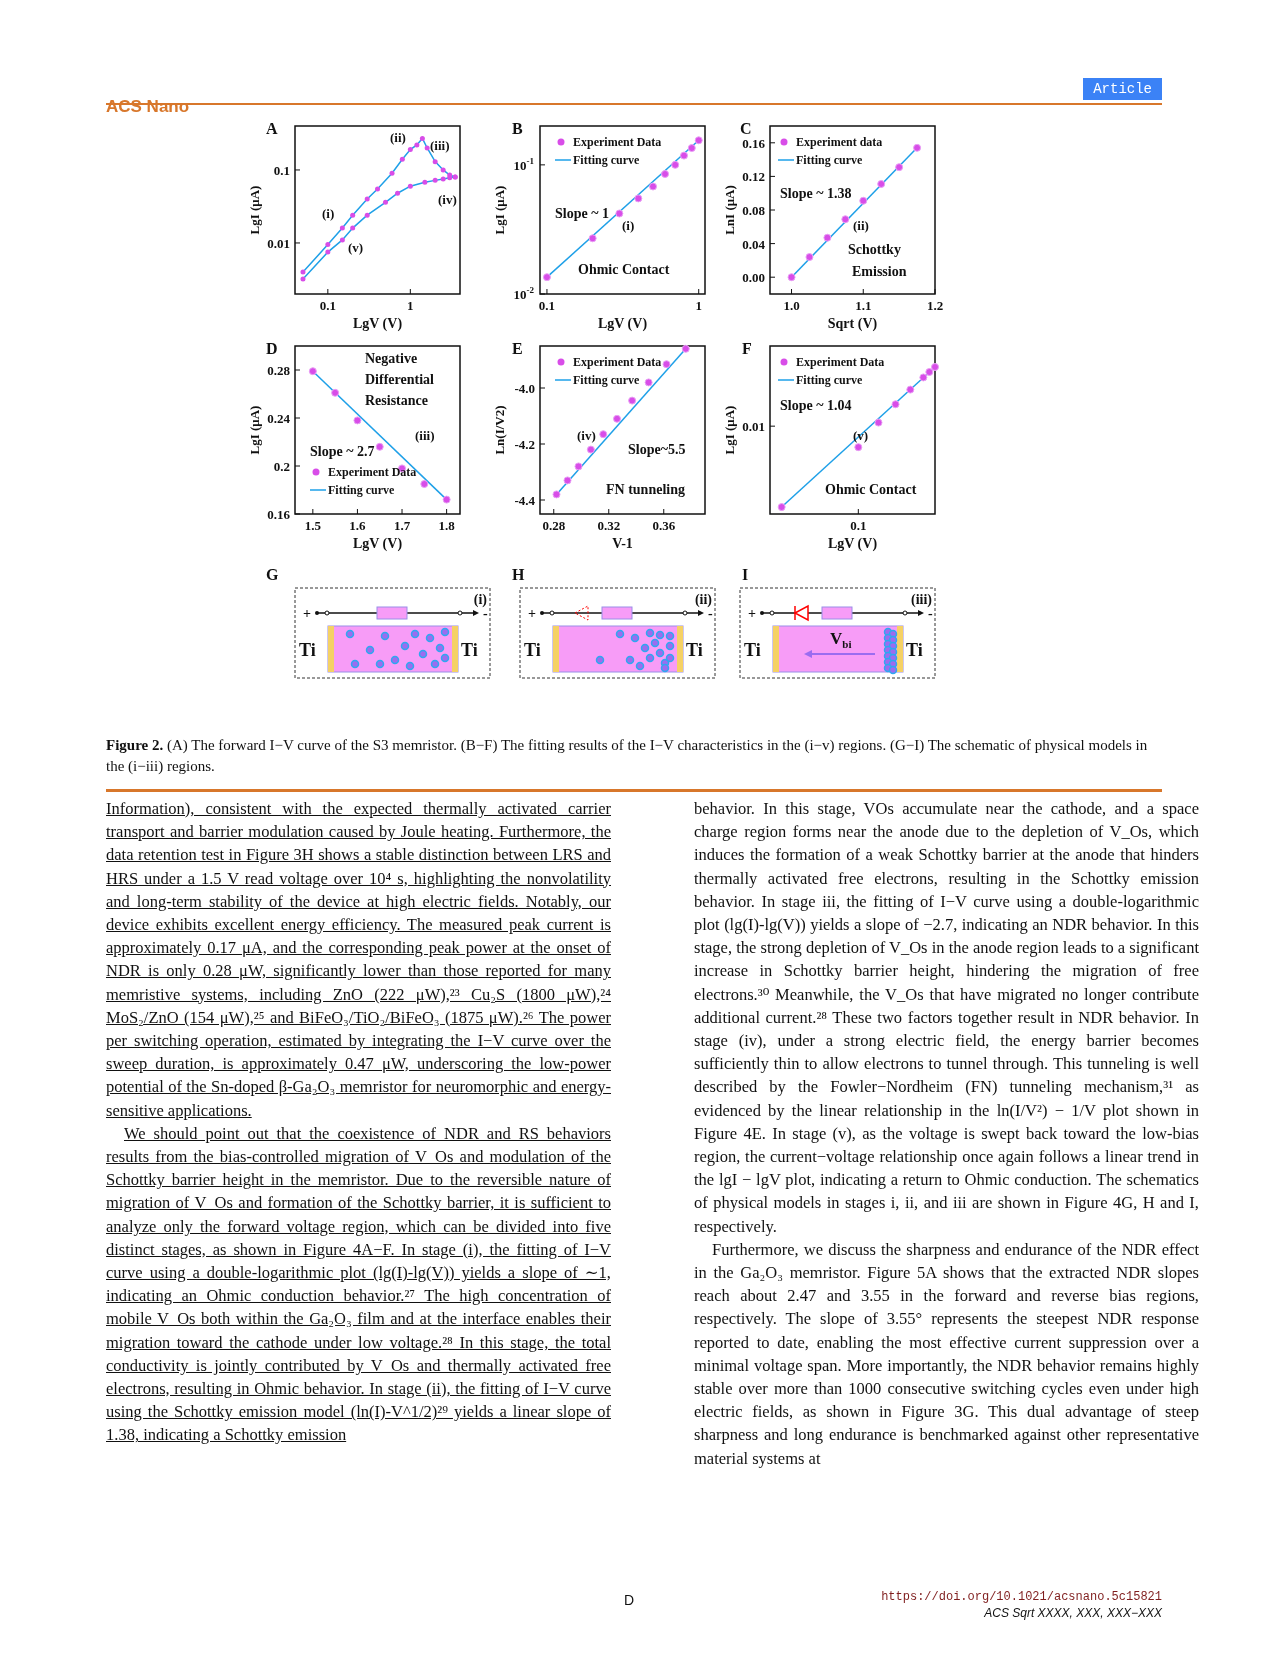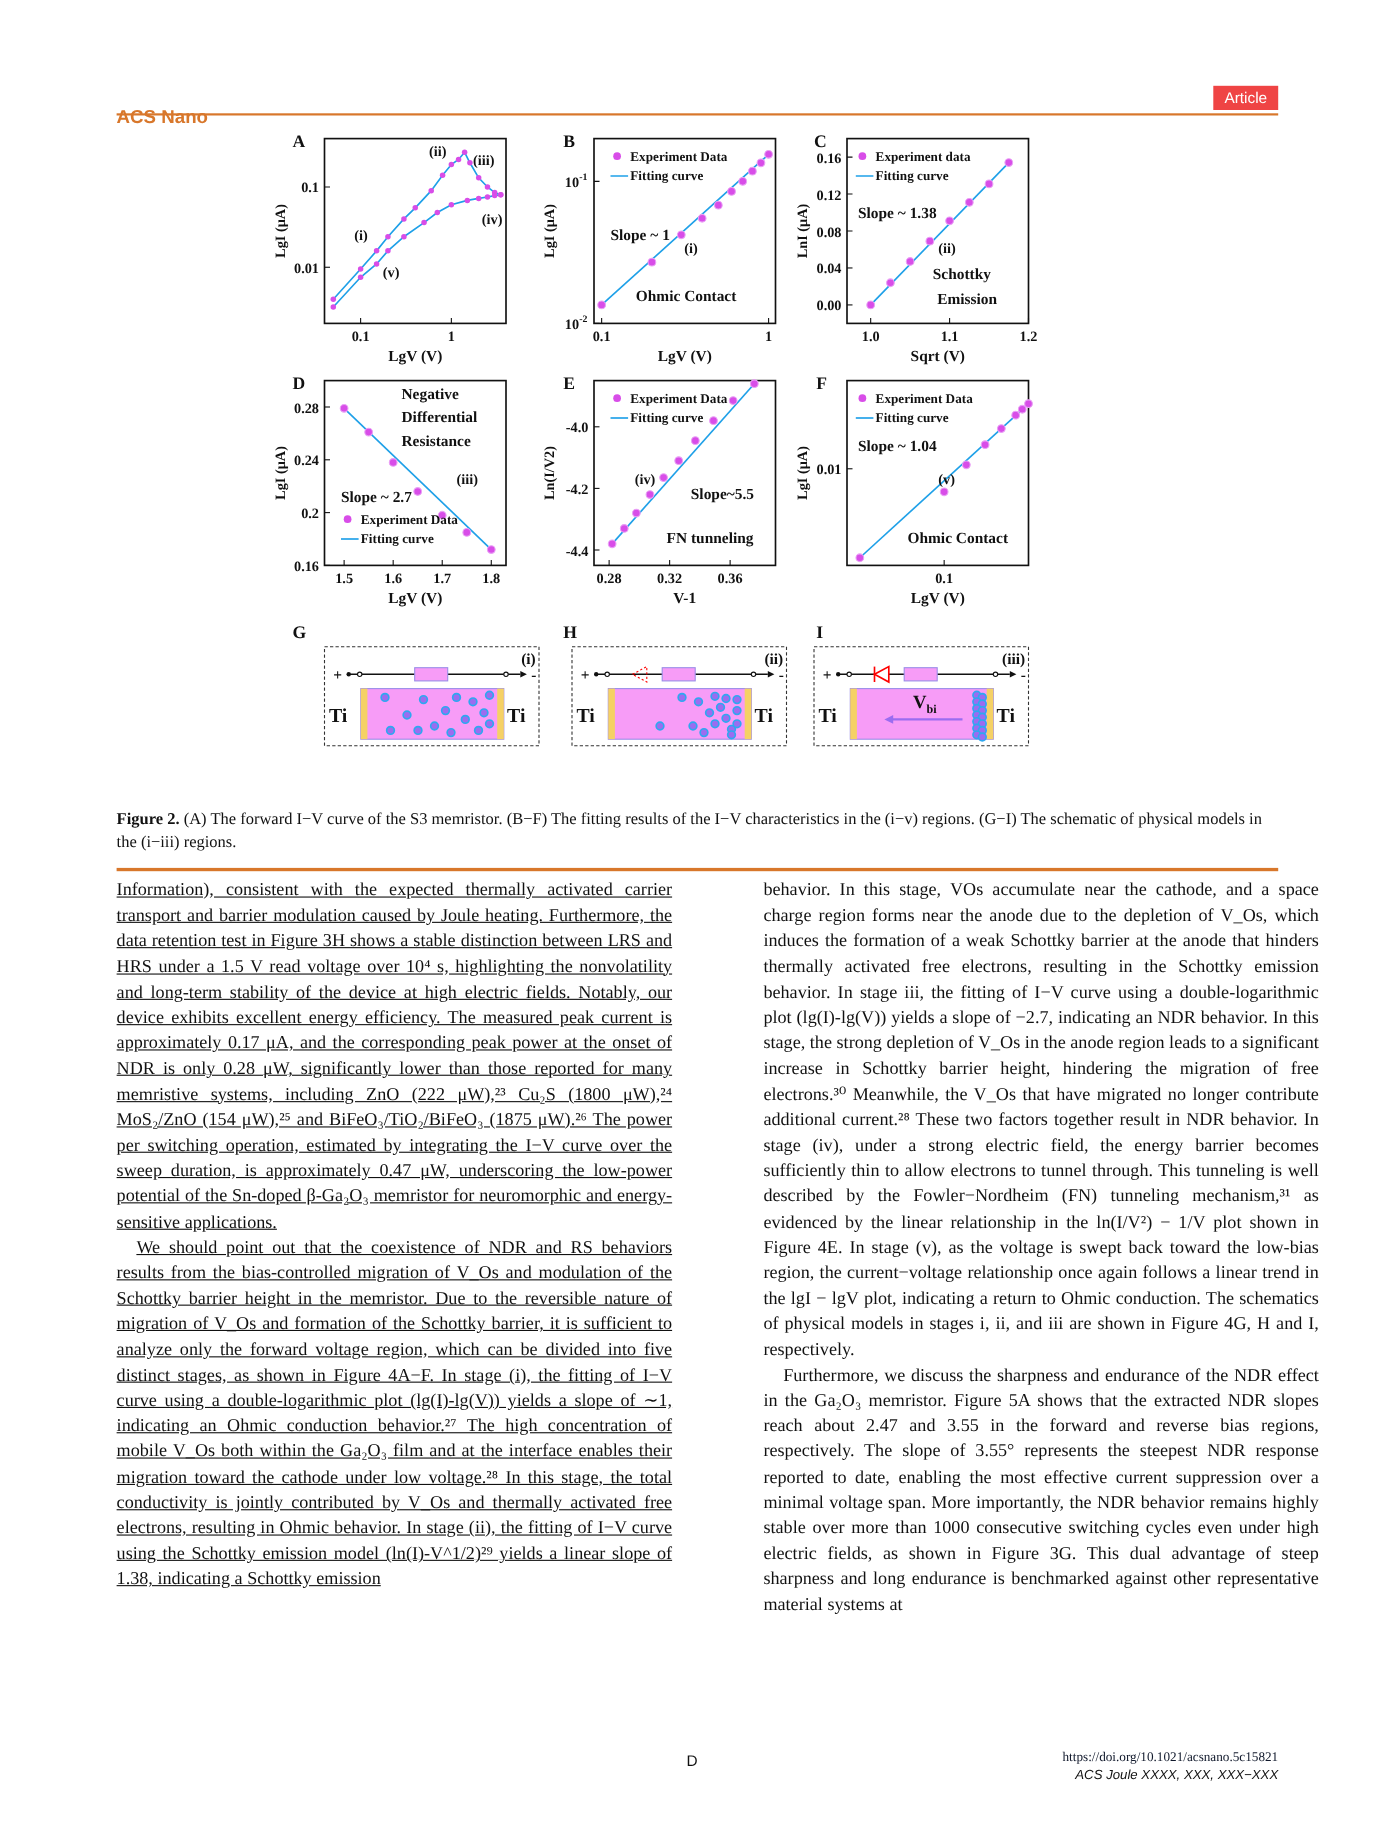--- a/index.html
+++ b/index.html
@@ -1,32 +1,32 @@
 <!DOCTYPE html>
 <html><head>
 <meta charset="utf-8">
 <style>
   html,body{margin:0;padding:0;background:#fff;}
   body{width:1266px;height:1669px;position:relative;overflow:hidden;font-family:"Liberation Serif","DejaVu Serif",serif;color:#111;}
   .hdr{position:absolute;left:106px;top:80px;width:1056px;height:24px;}
   .hdr .journal{position:absolute;left:0;top:17px;font-family:"Liberation Sans","DejaVu Sans",sans-serif;font-size:17px;color:#d8772b;font-weight:bold;}
   .hdr .site{position:absolute;left:0;width:100%;text-align:center;top:3px;font-family:"Liberation Sans","DejaVu Sans",sans-serif;font-size:13px;color:#d8772b;}
-  .hdr .badge{position:absolute;right:0;top:-2px;background:#ef4444;color:#fff;font-family:Liberation Sans, sans-serif;font-size:14px;padding:3px 10px;}
+  .hdr .badge{position:absolute;right:0;top:-2px;background:#3b82f6;color:#fff;font-family:Liberation Mono, monospace;font-size:14px;padding:3px 10px;}
   .hdr-line{position:absolute;left:106px;top:103px;width:1056px;height:2px;background:#d8772b;}
   .fig{position:absolute;left:250px;top:118px;width:780px;height:600px;}
   .fig svg{position:absolute;left:0;top:0;}
   .caption{position:absolute;left:106px;top:735px;width:1056px;font-size:15px;line-height:21px;}
   .cap-line{position:absolute;left:106px;top:789px;width:1056px;height:3px;background:#d8772b;}
   .col{position:absolute;top:797px;width:505px;font-size:16.5px;line-height:23.2px;text-align:justify;}
   .col p{margin:0;}
   .col p.ind{text-indent:18px;}
   .col1{left:106px;text-decoration:underline;}
   .col2{left:694px;}
   .foot-page{position:absolute;left:624px;top:1592px;font-family:"Liberation Sans","DejaVu Sans",sans-serif;font-size:14px;}
-  .foot-doi{position:absolute;right:104px;top:1590px;font-family:Liberation Serif, serif;font-size:12px;color:#0f172a;text-align:right;}
+  .foot-doi{position:absolute;right:104px;top:1590px;font-family:Liberation Mono, monospace;font-size:12px;color:#7f1d1d;text-align:right;}
   .foot-cite{position:absolute;right:104px;top:1606px;font-family:"Liberation Sans","DejaVu Sans",sans-serif;font-size:12px;font-style:italic;text-align:right;}
   .svgtxt{font-family:"Liberation Serif","DejaVu Serif",serif;font-weight:bold;}
 </style>
 </head>
 <body>
 
 <div class="hdr">
   <span class="journal">ACS Nano</span>
   <span class="badge">Article</span>
 </div>
@@ -373,13 +373,13 @@
   <p>Information), consistent with the expected thermally activated carrier transport and barrier modulation caused by Joule heating. Furthermore, the data retention test in Figure 3H shows a stable distinction between LRS and HRS under a 1.5 V read voltage over 10⁴ s, highlighting the nonvolatility and long-term stability of the device at high electric fields. Notably, our device exhibits excellent energy efficiency. The measured peak current is approximately 0.17 μA, and the corresponding peak power at the onset of NDR is only 0.28 μW, significantly lower than those reported for many memristive systems, including ZnO (222 μW),²³ Cu₂S (1800 μW),²⁴ MoS₂/ZnO (154 μW),²⁵ and BiFeO₃/TiO₂/BiFeO₃ (1875 μW).²⁶ The power per switching operation, estimated by integrating the I−V curve over the sweep duration, is approximately 0.47 μW, underscoring the low-power potential of the Sn-doped β-Ga₂O₃ memristor for neuromorphic and energy-sensitive applications.</p>
   <p class="ind">We should point out that the coexistence of NDR and RS behaviors results from the bias-controlled migration of V_Os and modulation of the Schottky barrier height in the memristor. Due to the reversible nature of migration of V_Os and formation of the Schottky barrier, it is sufficient to analyze only the forward voltage region, which can be divided into five distinct stages, as shown in Figure 4A−F. In stage (i), the fitting of I−V curve using a double-logarithmic plot (lg(I)-lg(V)) yields a slope of ∼1, indicating an Ohmic conduction behavior.²⁷ The high concentration of mobile V_Os both within the Ga₂O₃ film and at the interface enables their migration toward the cathode under low voltage.²⁸ In this stage, the total conductivity is jointly contributed by V_Os and thermally activated free electrons, resulting in Ohmic behavior. In stage (ii), the fitting of I−V curve using the Schottky emission model (ln(I)-V^1/2)²⁹ yields a linear slope of 1.38, indicating a Schottky emission</p>
 </div>
 <div class="col col2">
   <p>behavior. In this stage, VOs accumulate near the cathode, and a space charge region forms near the anode due to the depletion of V_Os, which induces the formation of a weak Schottky barrier at the anode that hinders thermally activated free electrons, resulting in the Schottky emission behavior. In stage iii, the fitting of I−V curve using a double-logarithmic plot (lg(I)-lg(V)) yields a slope of −2.7, indicating an NDR behavior. In this stage, the strong depletion of V_Os in the anode region leads to a significant increase in Schottky barrier height, hindering the migration of free electrons.³⁰ Meanwhile, the V_Os that have migrated no longer contribute additional current.²⁸ These two factors together result in NDR behavior. In stage (iv), under a strong electric field, the energy barrier becomes sufficiently thin to allow electrons to tunnel through. This tunneling is well described by the Fowler−Nordheim (FN) tunneling mechanism,³¹ as evidenced by the linear relationship in the ln(I/V²) − 1/V plot shown in Figure 4E. In stage (v), as the voltage is swept back toward the low-bias region, the current−voltage relationship once again follows a linear trend in the lgI − lgV plot, indicating a return to Ohmic conduction. The schematics of physical models in stages i, ii, and iii are shown in Figure 4G, H and I, respectively.</p>
   <p class="ind">Furthermore, we discuss the sharpness and endurance of the NDR effect in the Ga₂O₃ memristor. Figure 5A shows that the extracted NDR slopes reach about 2.47 and 3.55 in the forward and reverse bias regions, respectively. The slope of 3.55° represents the steepest NDR response reported to date, enabling the most effective current suppression over a minimal voltage span. More importantly, the NDR behavior remains highly stable over more than 1000 consecutive switching cycles even under high electric fields, as shown in Figure 3G. This dual advantage of steep sharpness and long endurance is benchmarked against other representative material systems at</p>
 </div>
 
 <div class="foot-page">D</div>
 <div class="foot-doi">https://doi.org/10.1021/acsnano.5c15821</div>
-<div class="foot-cite">ACS Joule XXXX, XXX, XXX−XXX</div>
+<div class="foot-cite">ACS Sqrt XXXX, XXX, XXX−XXX</div>
 
 </body></html>

